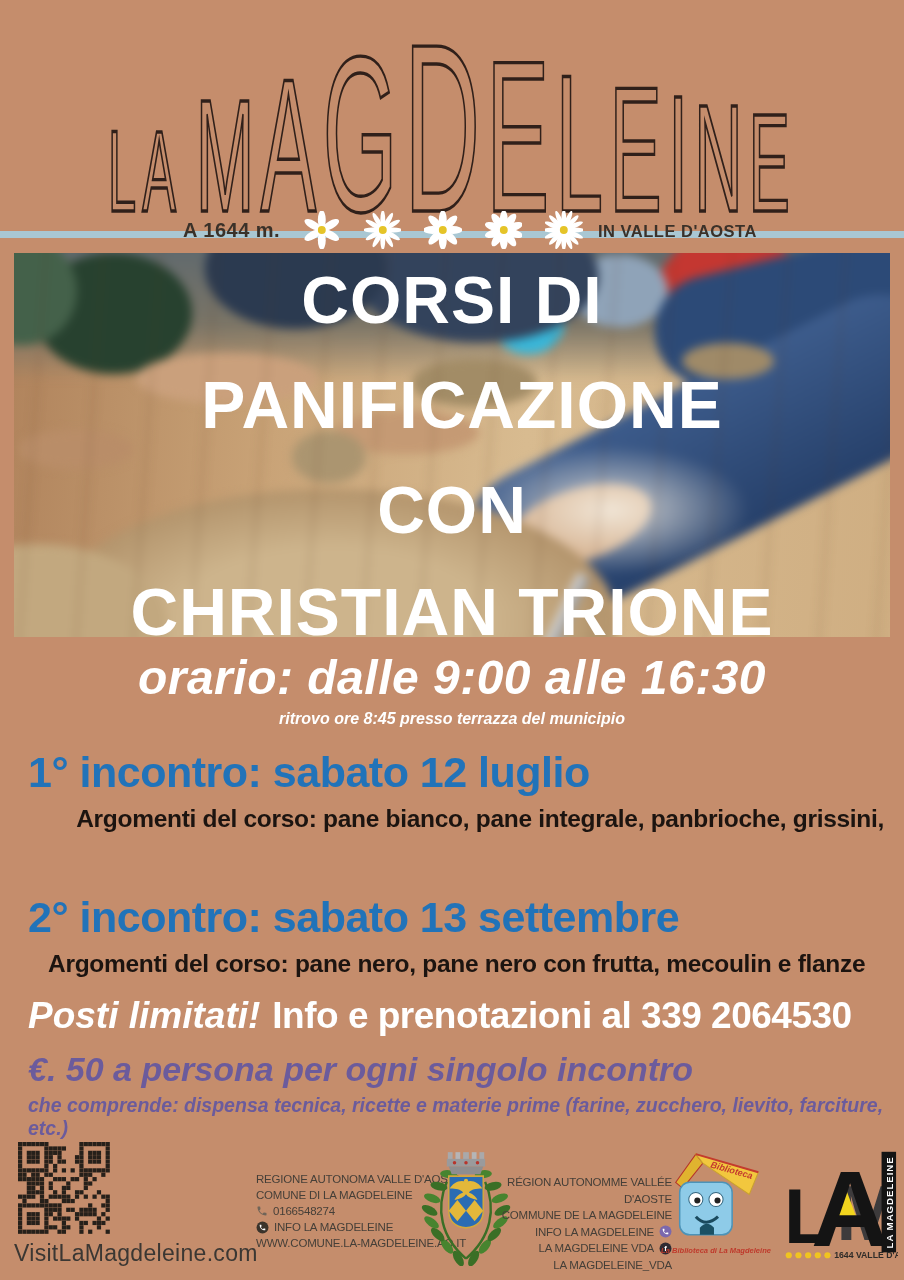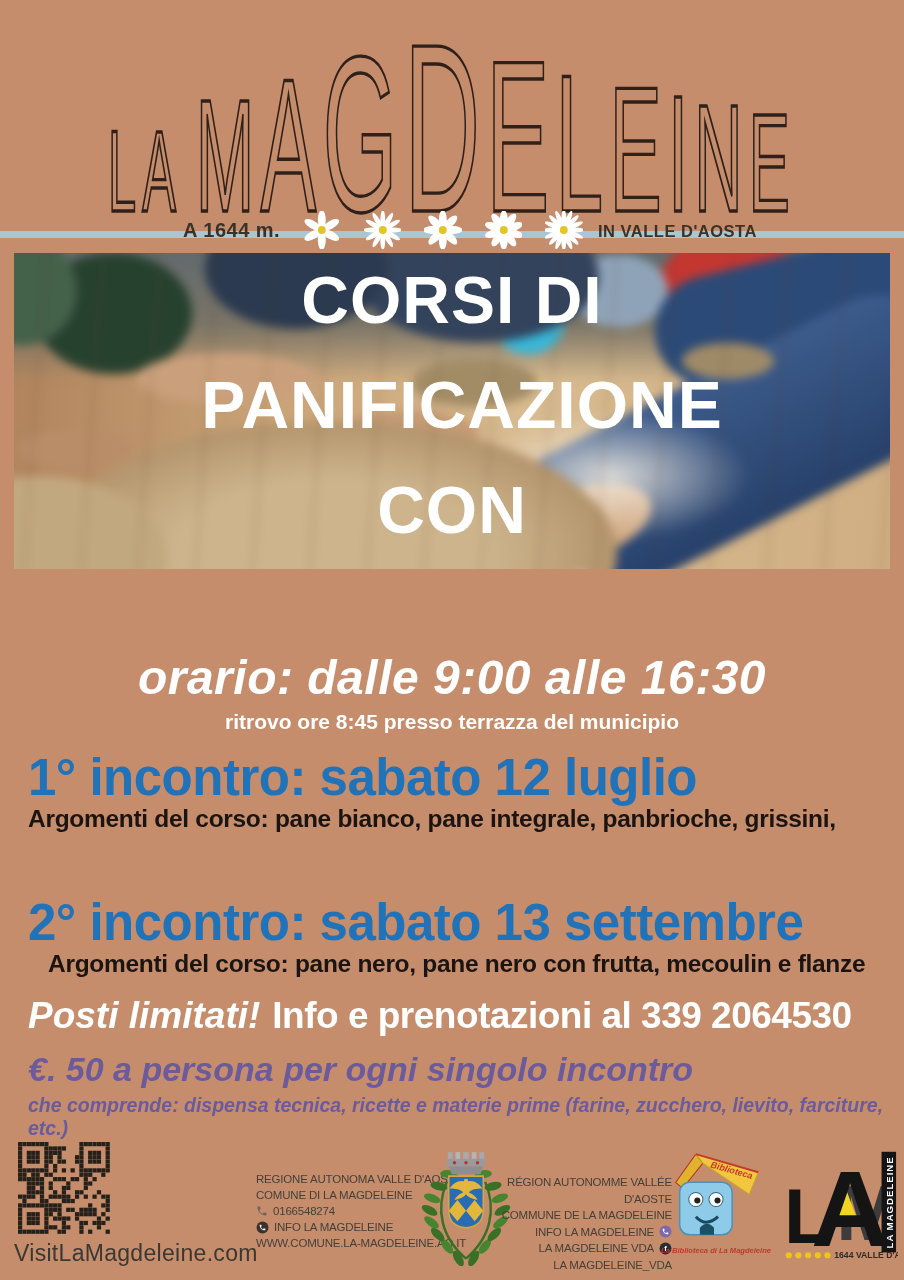--- a/index.html
+++ b/index.html
@@ -9,21 +9,21 @@
 
   
   #logo-letters{position:absolute;left:0;top:6px;width:904px;height:226px;}
   .blue-line{position:absolute;left:0;top:231px;width:904px;height:7px;background:#a9c7d3;}
   .altitude{position:absolute;left:183px;top:219px;font-size:20px;font-weight:bold;color:#3a3129;letter-spacing:.5px;}
   .region{position:absolute;left:598px;top:222px;font-size:16.5px;font-weight:bold;color:#3a3129;letter-spacing:.5px;}
   #flowers{position:absolute;left:303px;top:211px;width:280px;display:flex;gap:23px;}
   #flowers svg{width:38px;height:38px;}
 
   
-  .hero{position:absolute;left:14px;top:253px;width:876px;height:316px;overflow:hidden;
+  .hero{position:absolute;left:14px;top:253px;width:876px;height:384px;overflow:hidden;
         background:linear-gradient(96deg,#b0835c 0%,#c9a377 30%,#d8bb90 58%,#cfae82 100%);}
   .blobs{position:absolute;inset:-22px;filter:blur(5px);}
   .blobs div{position:absolute;}
   .people-band{left:0;top:0;width:110%;height:150px;background:
      radial-gradient(90px 90px at 3% 40%,#44614a 0 60%,transparent 61%),
      radial-gradient(130px 100px at 12% 55%,#27412f 0 60%,transparent 61%),
      radial-gradient(150px 100px at 30% 25%,#2b3a50 0 60%,transparent 61%),
      radial-gradient(200px 110px at 48% 30%,#33435c 0 60%,transparent 61%),
      radial-gradient(60px 55px at 53% 60%,#39b6d8 0 60%,transparent 61%),
      radial-gradient(80px 60px at 62% 40%,#8fa3b8 0 60%,transparent 61%),
@@ -51,26 +51,26 @@
      background:linear-gradient(90deg,#e0e0e0,#8f8f8f);}
   .planks{position:absolute;inset:0;background:repeating-linear-gradient(94deg,transparent 0 54px,rgba(90,55,30,.17) 54px 57px);}
   .hero-title{position:absolute;inset:0;text-align:center;color:#fff;font-weight:800;}
   .hero-title h2{position:absolute;left:0;right:0;margin:0;font-size:66px;letter-spacing:1px;line-height:70px;}
   .ht0{top:12px;} .ht1{top:117px;padding-left:20px;} .ht2{top:222px;} .ht3{top:324px;}
 
   
   .orario{position:absolute;left:0;right:0;top:650px;text-align:center;color:#fff;
           font-size:48px;font-weight:800;font-style:italic;letter-spacing:.5px;}
   .ritrovo{position:absolute;left:0;right:0;top:710px;text-align:center;color:#fff;
-          font-size:21px;font-weight:bold;}
-  .sess-title{position:absolute;left:28px;margin:0;font-size:51px;font-weight:800;color:#2173b9;letter-spacing:-0.5px;}
+          font-size:16px;font-weight:bold;font-style:italic;}
+  .sess-title{position:absolute;left:28px;margin:0;font-size:43px;font-weight:800;color:#2173b9;letter-spacing:-0.5px;}
   .t1{top:748px;} .t2{top:893px;}
   .sess-body{position:absolute;left:28px;right:20px;margin:0;font-size:24.5px;font-weight:bold;color:#1c1410;
              line-height:30px;letter-spacing:-0.3px;}
-  .b1{top:804px;} .b2{top:949px;margin-left:20px;}
+  .b1{top:804px;text-align:right;} .b2{top:949px;margin-left:20px;}
   .posti{position:absolute;left:28px;right:20px;top:995px;display:flex;gap:12px;align-items:baseline;color:#fff;}
   .posti .lim{font-size:37px;font-weight:800;font-style:italic;}
   .posti .inf{font-size:37px;font-weight:800;letter-spacing:-0.5px;}
   .price{position:absolute;left:28px;top:1050px;font-size:34px;font-weight:800;font-style:italic;color:#6b5b9c;}
   .includes{position:absolute;left:28px;top:1094px;font-size:19.5px;font-weight:bold;font-style:italic;color:#6b5b9c;}
 
   
   #qr{position:absolute;left:18px;top:1142px;width:92px;height:92px;}
   .website{position:absolute;left:14px;top:1240px;font-size:23px;color:#3b3733;letter-spacing:.3px;}
   .bee-block{position:absolute;left:108px;top:1140px;width:132px;text-align:center;}

